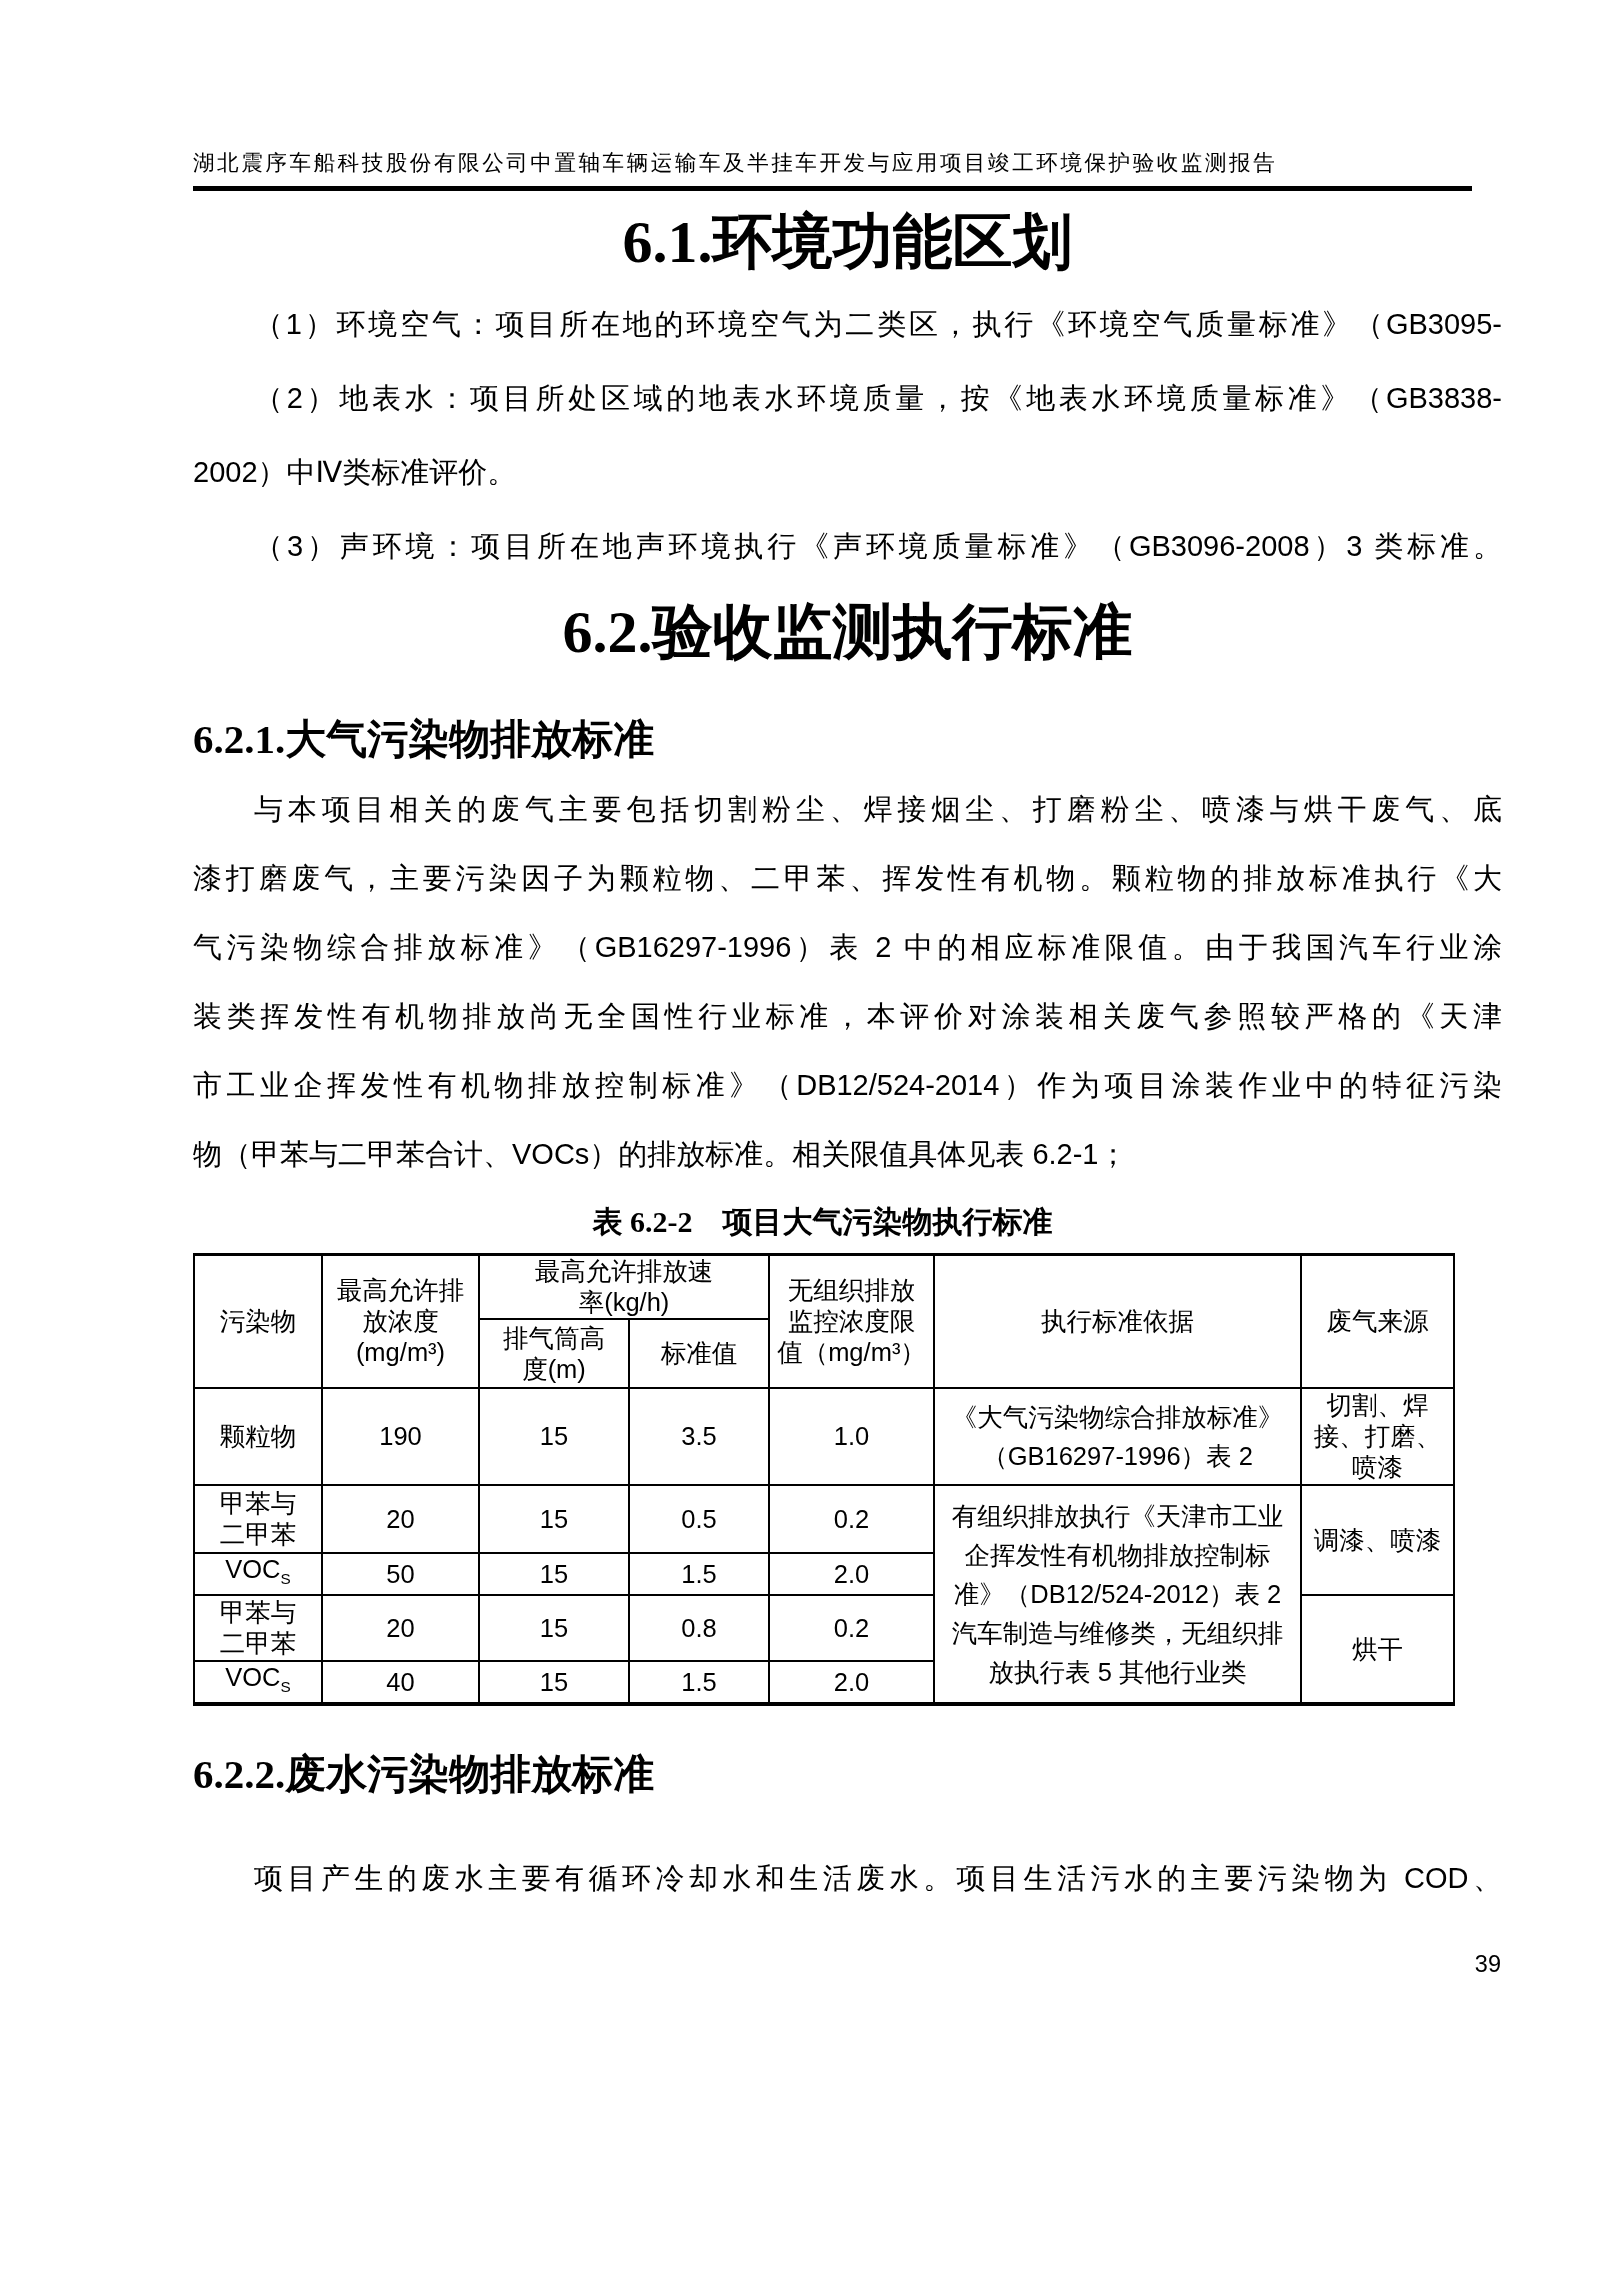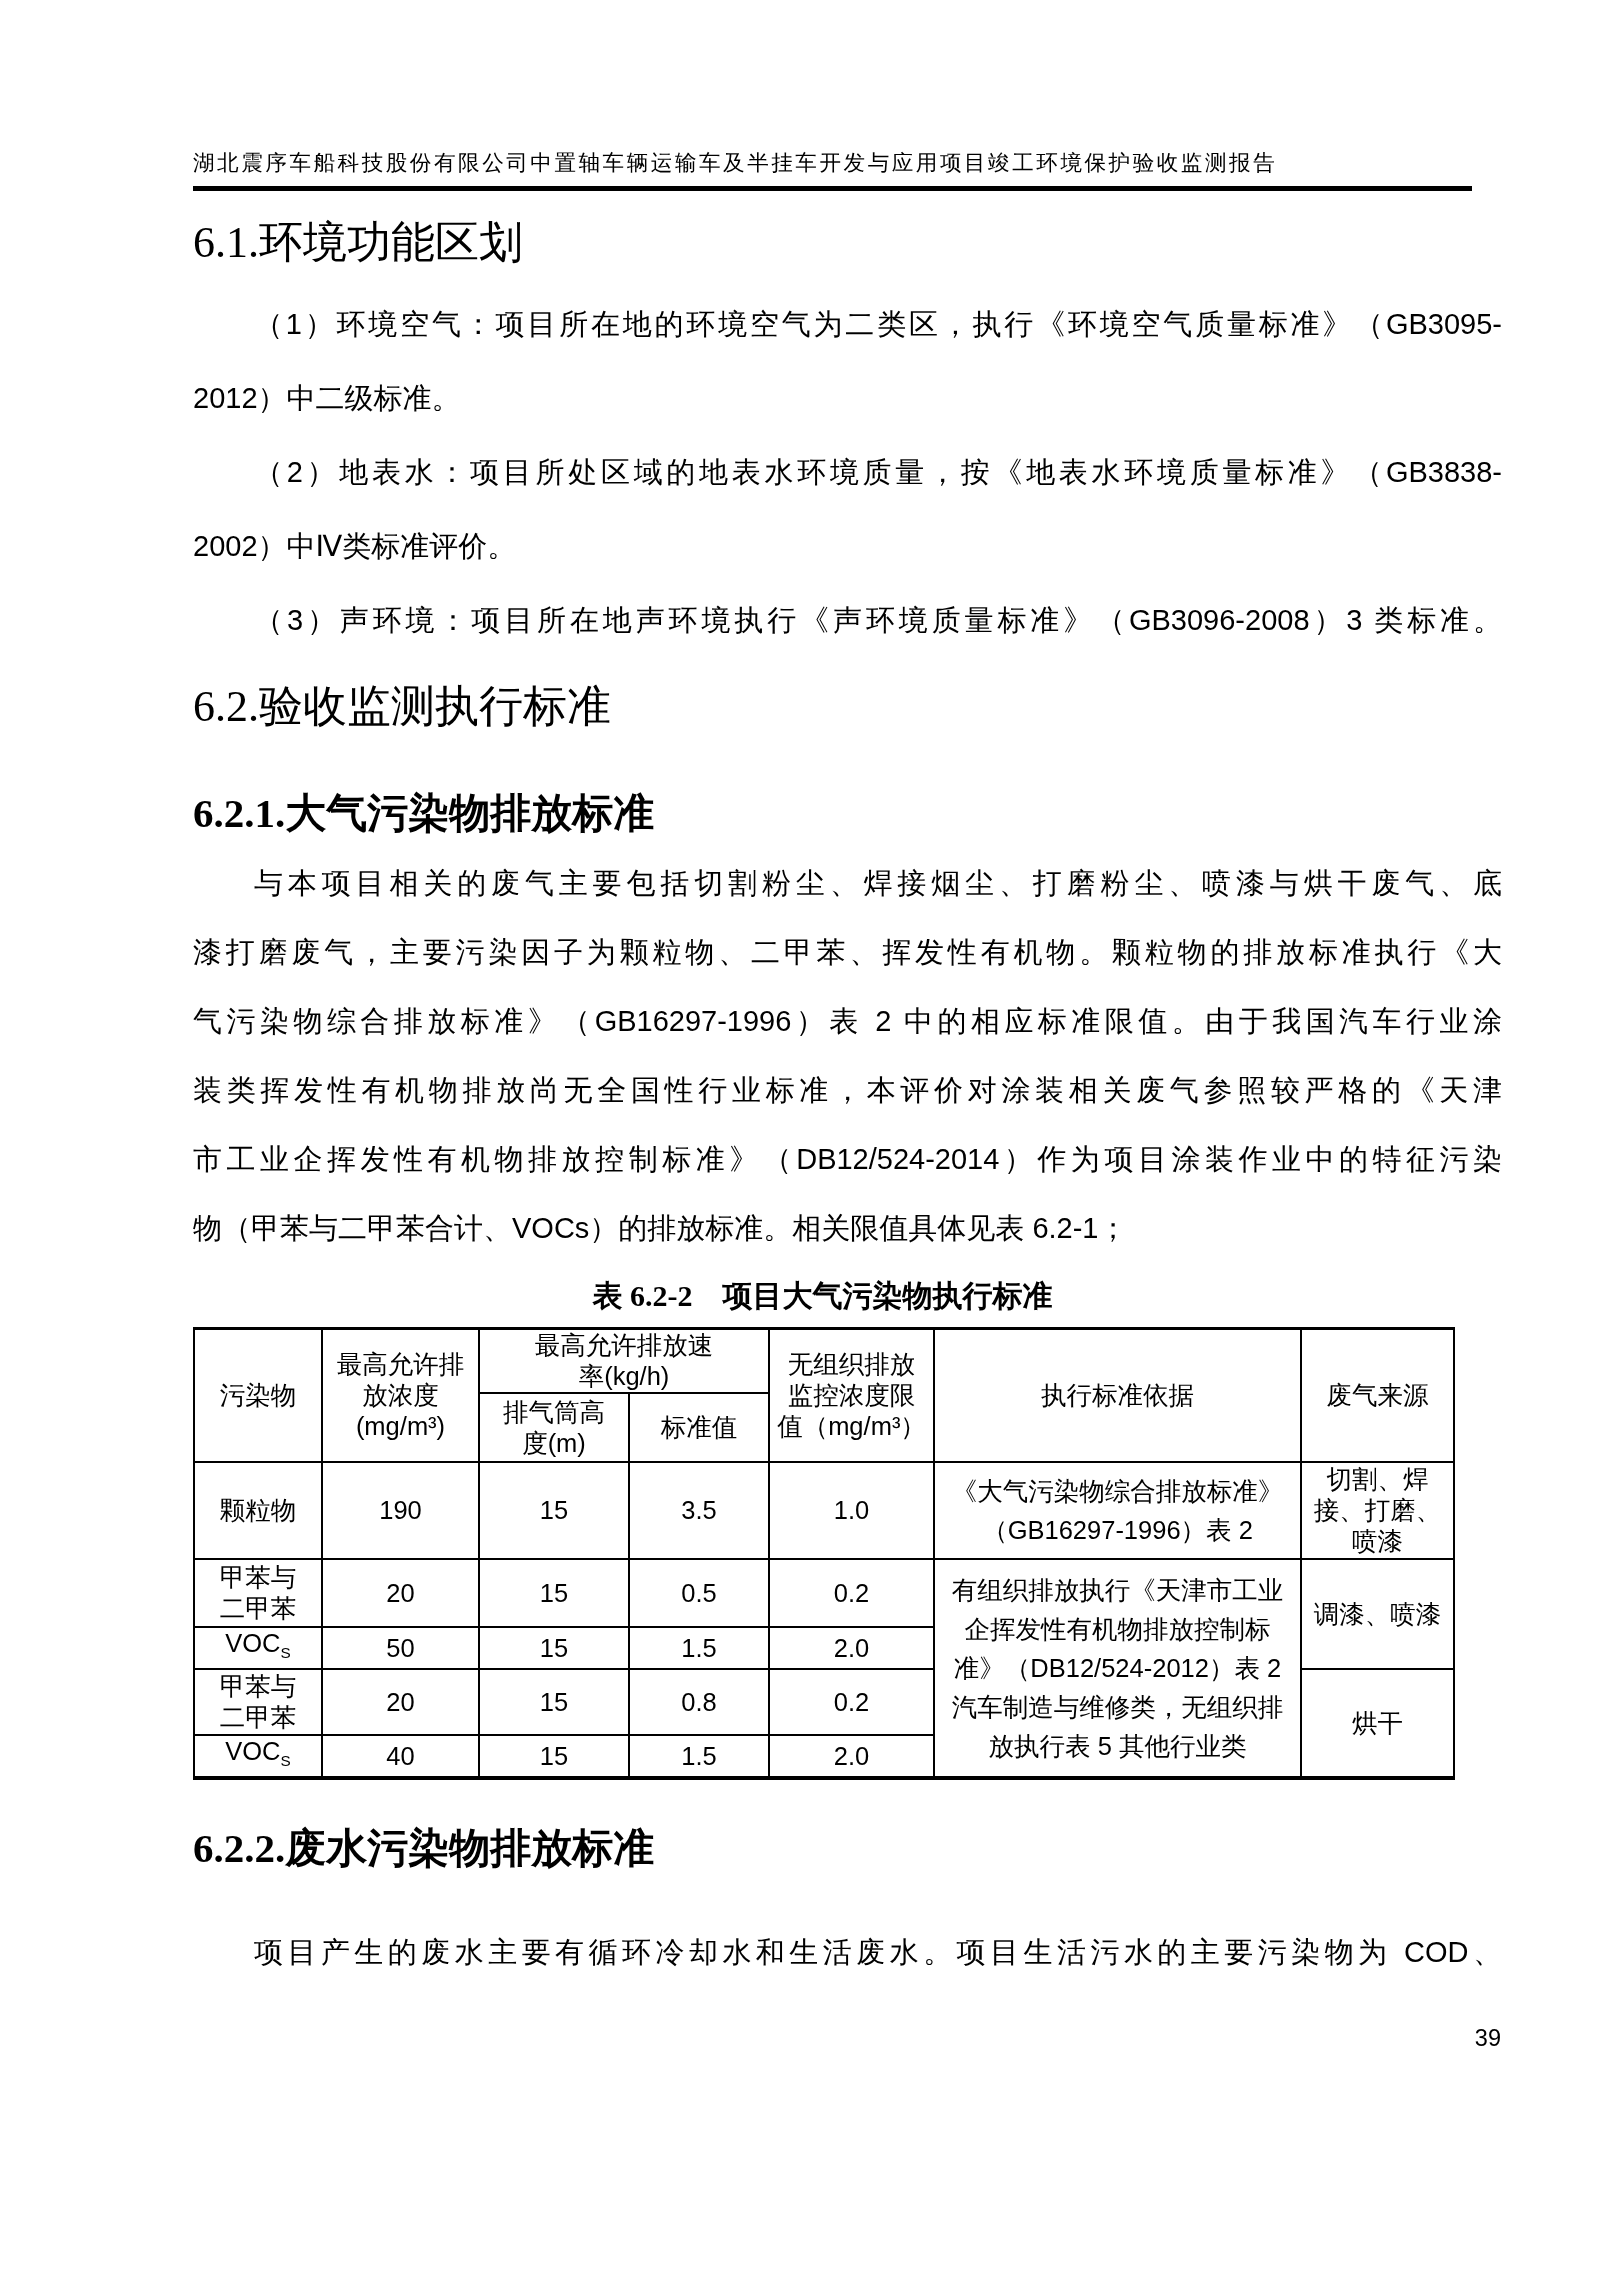--- a/index.html
+++ b/index.html
@@ -14,21 +14,21 @@
 
   .doc-header {
     margin-top:149px;
     font-size:21.6px; line-height:29px;
     letter-spacing:2.5px;
     white-space:nowrap;
   }
   .rule { margin-top:7.8px; width:1279px; height:4.9px; background:#000; }
 
   .chapter-title { margin-top:13.7px; font-size:57px; line-height:78px; font-weight:bold; }
-  .h2 { font-size:44px; line-height:57px; font-weight:normal; }
+  .h2 { font-size:60px; line-height:57px; font-weight:bold;text-align:center; }
   .h3 { font-size:41px; line-height:55px; font-weight:bold; }
   .h2-61 { margin-top:23.5px; }
   .h2-62 { margin-top:21px; }
   .h3-621 { margin-top:51px; }
   .h3-622 { margin-top:41px; }
 
   .para { font-size:29px; font-family:"Liberation Sans", sans-serif; }
   .para .line { line-height:74px; text-align:justify; }
   .para.p4 .line { line-height:69px; }
   .line.j { text-align-last:justify; }
@@ -82,21 +82,20 @@
 <div class="content">
 
   <div class="doc-header">湖北震序车船科技股份有限公司中置轴车辆运输车及半挂车开发与应用项目竣工环境保护验收监测报告</div>
   <div class="rule"></div>
 
 
   <div class="h2 h2-61">6.1.环境功能区划</div>
 
   <div class="para p1">
     <div class="line j ind">（1）环境空气：项目所在地的环境空气为二类区，执行《环境空气质量标准》（GB3095-</div>
-    <div class="line">2012）中二级标准。</div>
   </div>
   <div class="para">
     <div class="line j ind">（2）地表水：项目所处区域的地表水环境质量，按《地表水环境质量标准》（GB3838-</div>
     <div class="line">2002）中Ⅳ类标准评价。</div>
   </div>
   <div class="para">
     <div class="line j ind">（3）声环境：项目所在地声环境执行《声环境质量标准》（GB3096-2008）3 类标准。</div>
   </div>
 
   <div class="h2 h2-62">6.2.验收监测执行标准</div>

